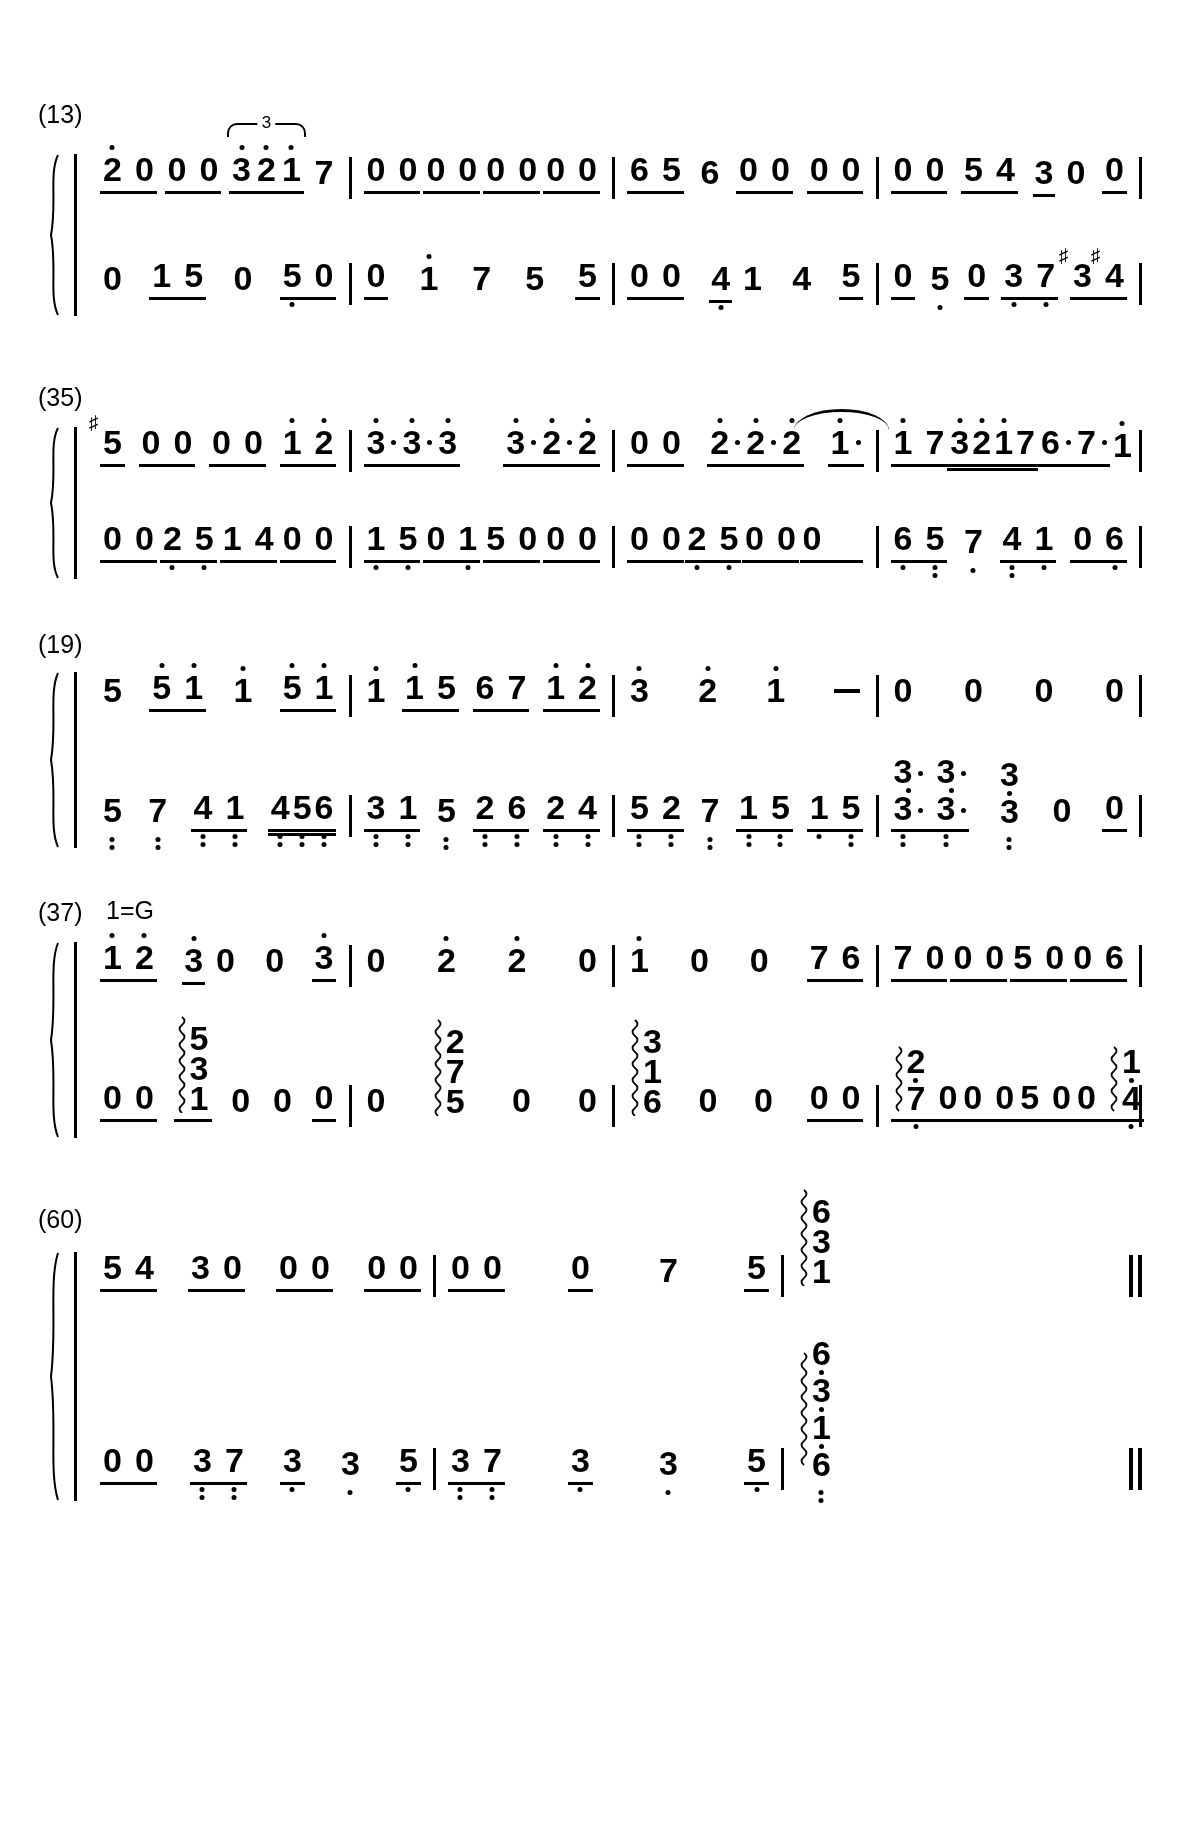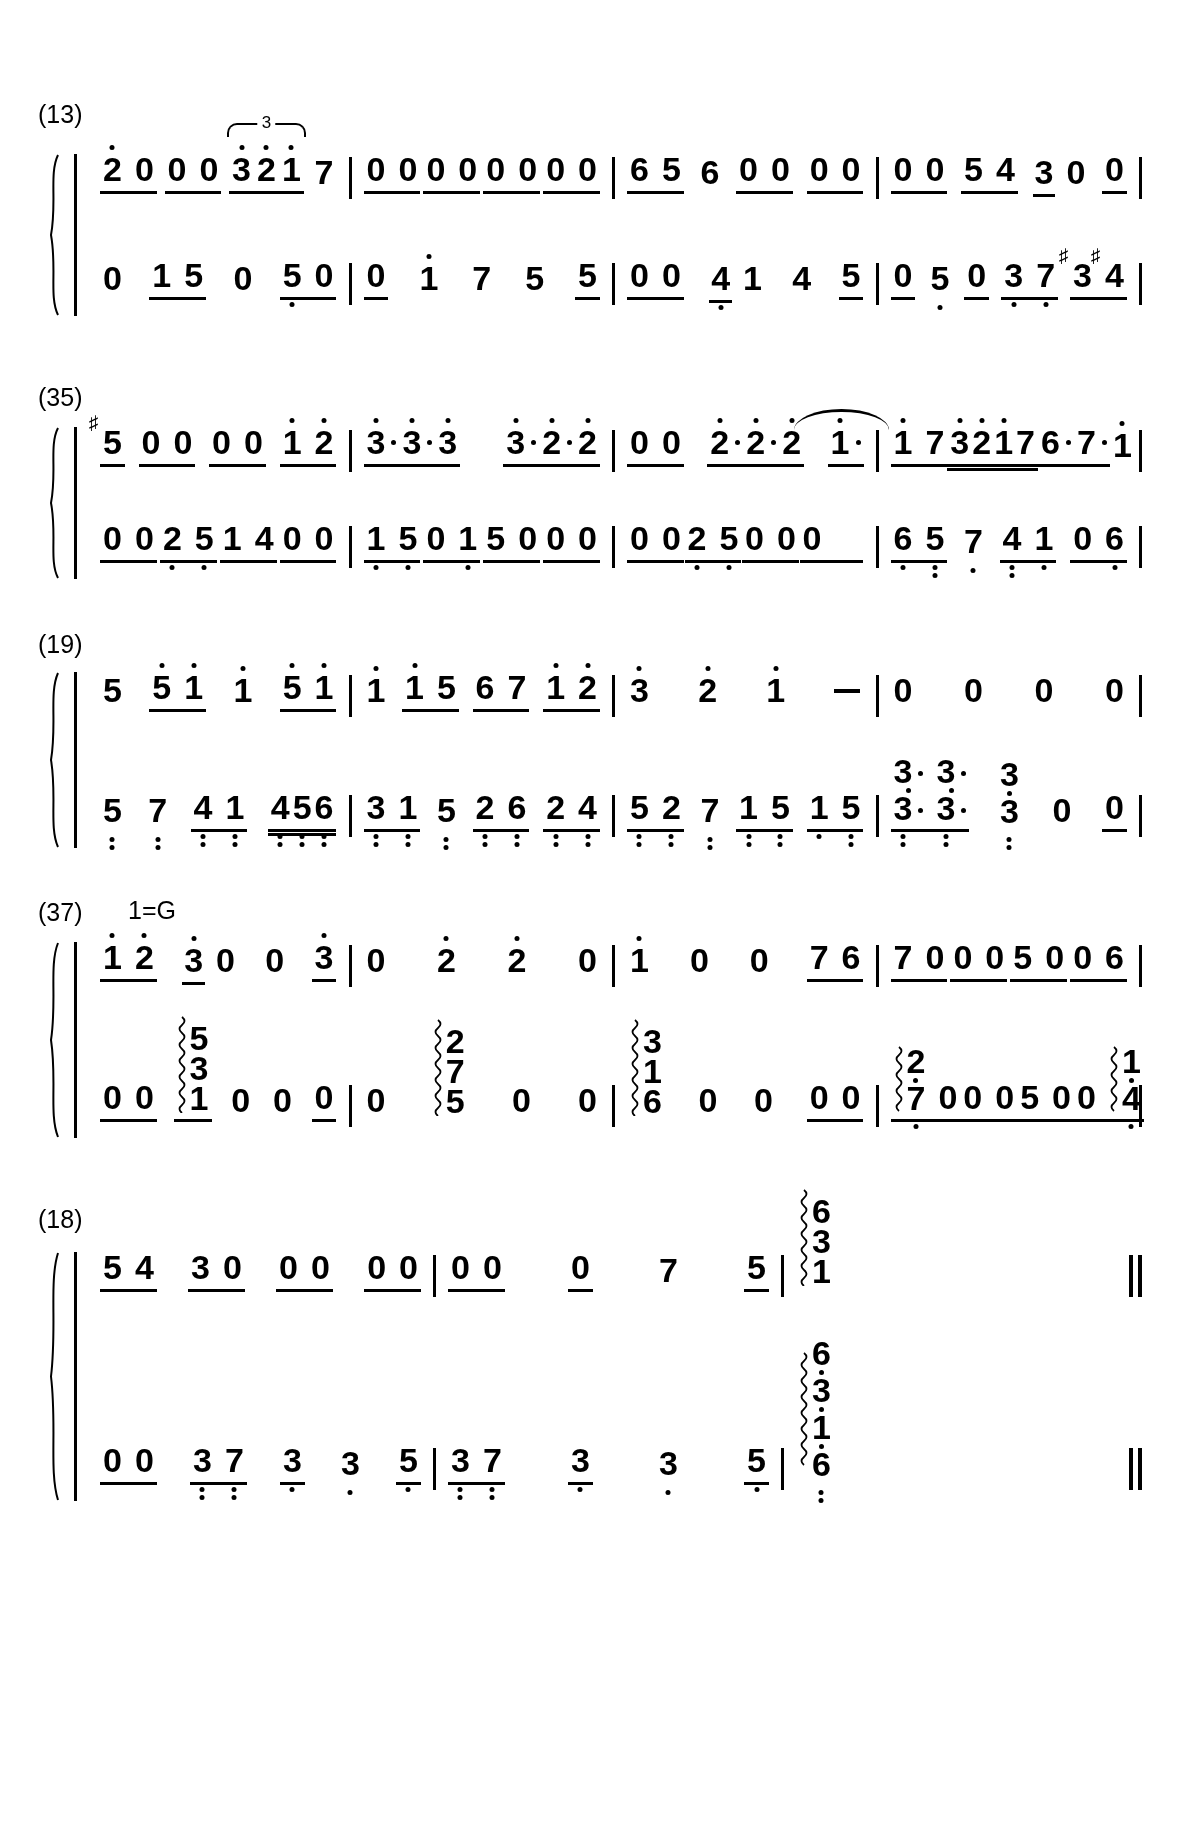--- a/index.html
+++ b/index.html
@@ -1,20 +1,20 @@
 <!DOCTYPE html>
 <html><head>
 <meta charset="utf-8">
 <style>
   html,body{margin:0;padding:0;background:#e8e8e8;}
   .sheet{position:relative;width:1200px;height:1845px;background:#ffffff;
          font-family:"Liberation Sans",sans-serif;color:#000;overflow:hidden;margin:0 auto;}
   .system{position:absolute;left:0;right:0;}
   .sys-label{position:absolute;left:38px;top:0;font-size:25px;font-weight:400;}
-  .key-label{position:absolute;left:106px;top:-2px;font-size:25px;font-weight:400;margin-left:22px;}
+  .key-label{position:absolute;left:106px;top:-2px;font-size:25px;font-weight:400;}
   .brace{position:absolute;left:44px;width:18px;}
   .sysline{position:absolute;left:74px;width:3px;background:#000;}
   .line{position:absolute;left:88px;right:58px;display:flex;align-items:flex-end;height:32px;}
   .measure{display:flex;align-items:flex-end;justify-content:space-between;padding:0 12px;flex:1;min-width:0;}
   .measure.start{justify-content:flex-start;}
   .bar{width:3px;height:42px;background:#000;margin-bottom:-5px;flex:none;}
   .endbar{display:flex;gap:5px;margin-bottom:-5px;flex:none;}
   .endbar .b{width:4px;height:42px;background:#000;}
   .grp{position:relative;display:inline-flex;align-items:flex-end;padding:0 3px 6px 3px;}
   .grp.u{border-bottom:3px solid #000;}
@@ -1205,21 +1205,21 @@
           </span>
         </div>
         <div class="bar"></div>
       </div>
     </section>
     <section class="system" style="top: 1205px;">
       <svg class="brace" width="18" height="249" viewBox="0 0 18 249" style="top: 47px;">
         <path d="M14 1 C5 29.88 13 74.7 7 124.5 C13 174.29999999999998 5 219.12 14 248" fill="none" stroke="#000000" stroke-width="2"></path>
       </svg>
       <div class="sysline" style="top: 47px; height: 249px;"></div>
-      <div class="sys-label">(18)</div>
+      <div class="sys-label">(60)</div>
       <div class="line" style="top: 55px;">
         <div class="measure">
           <span class="grp u" style="gap: 13px;">
             <span class="note">
               <span class="dg">5</span>
             </span>
             <span class="note">
               <span class="dg">4</span>
             </span>
           </span>

